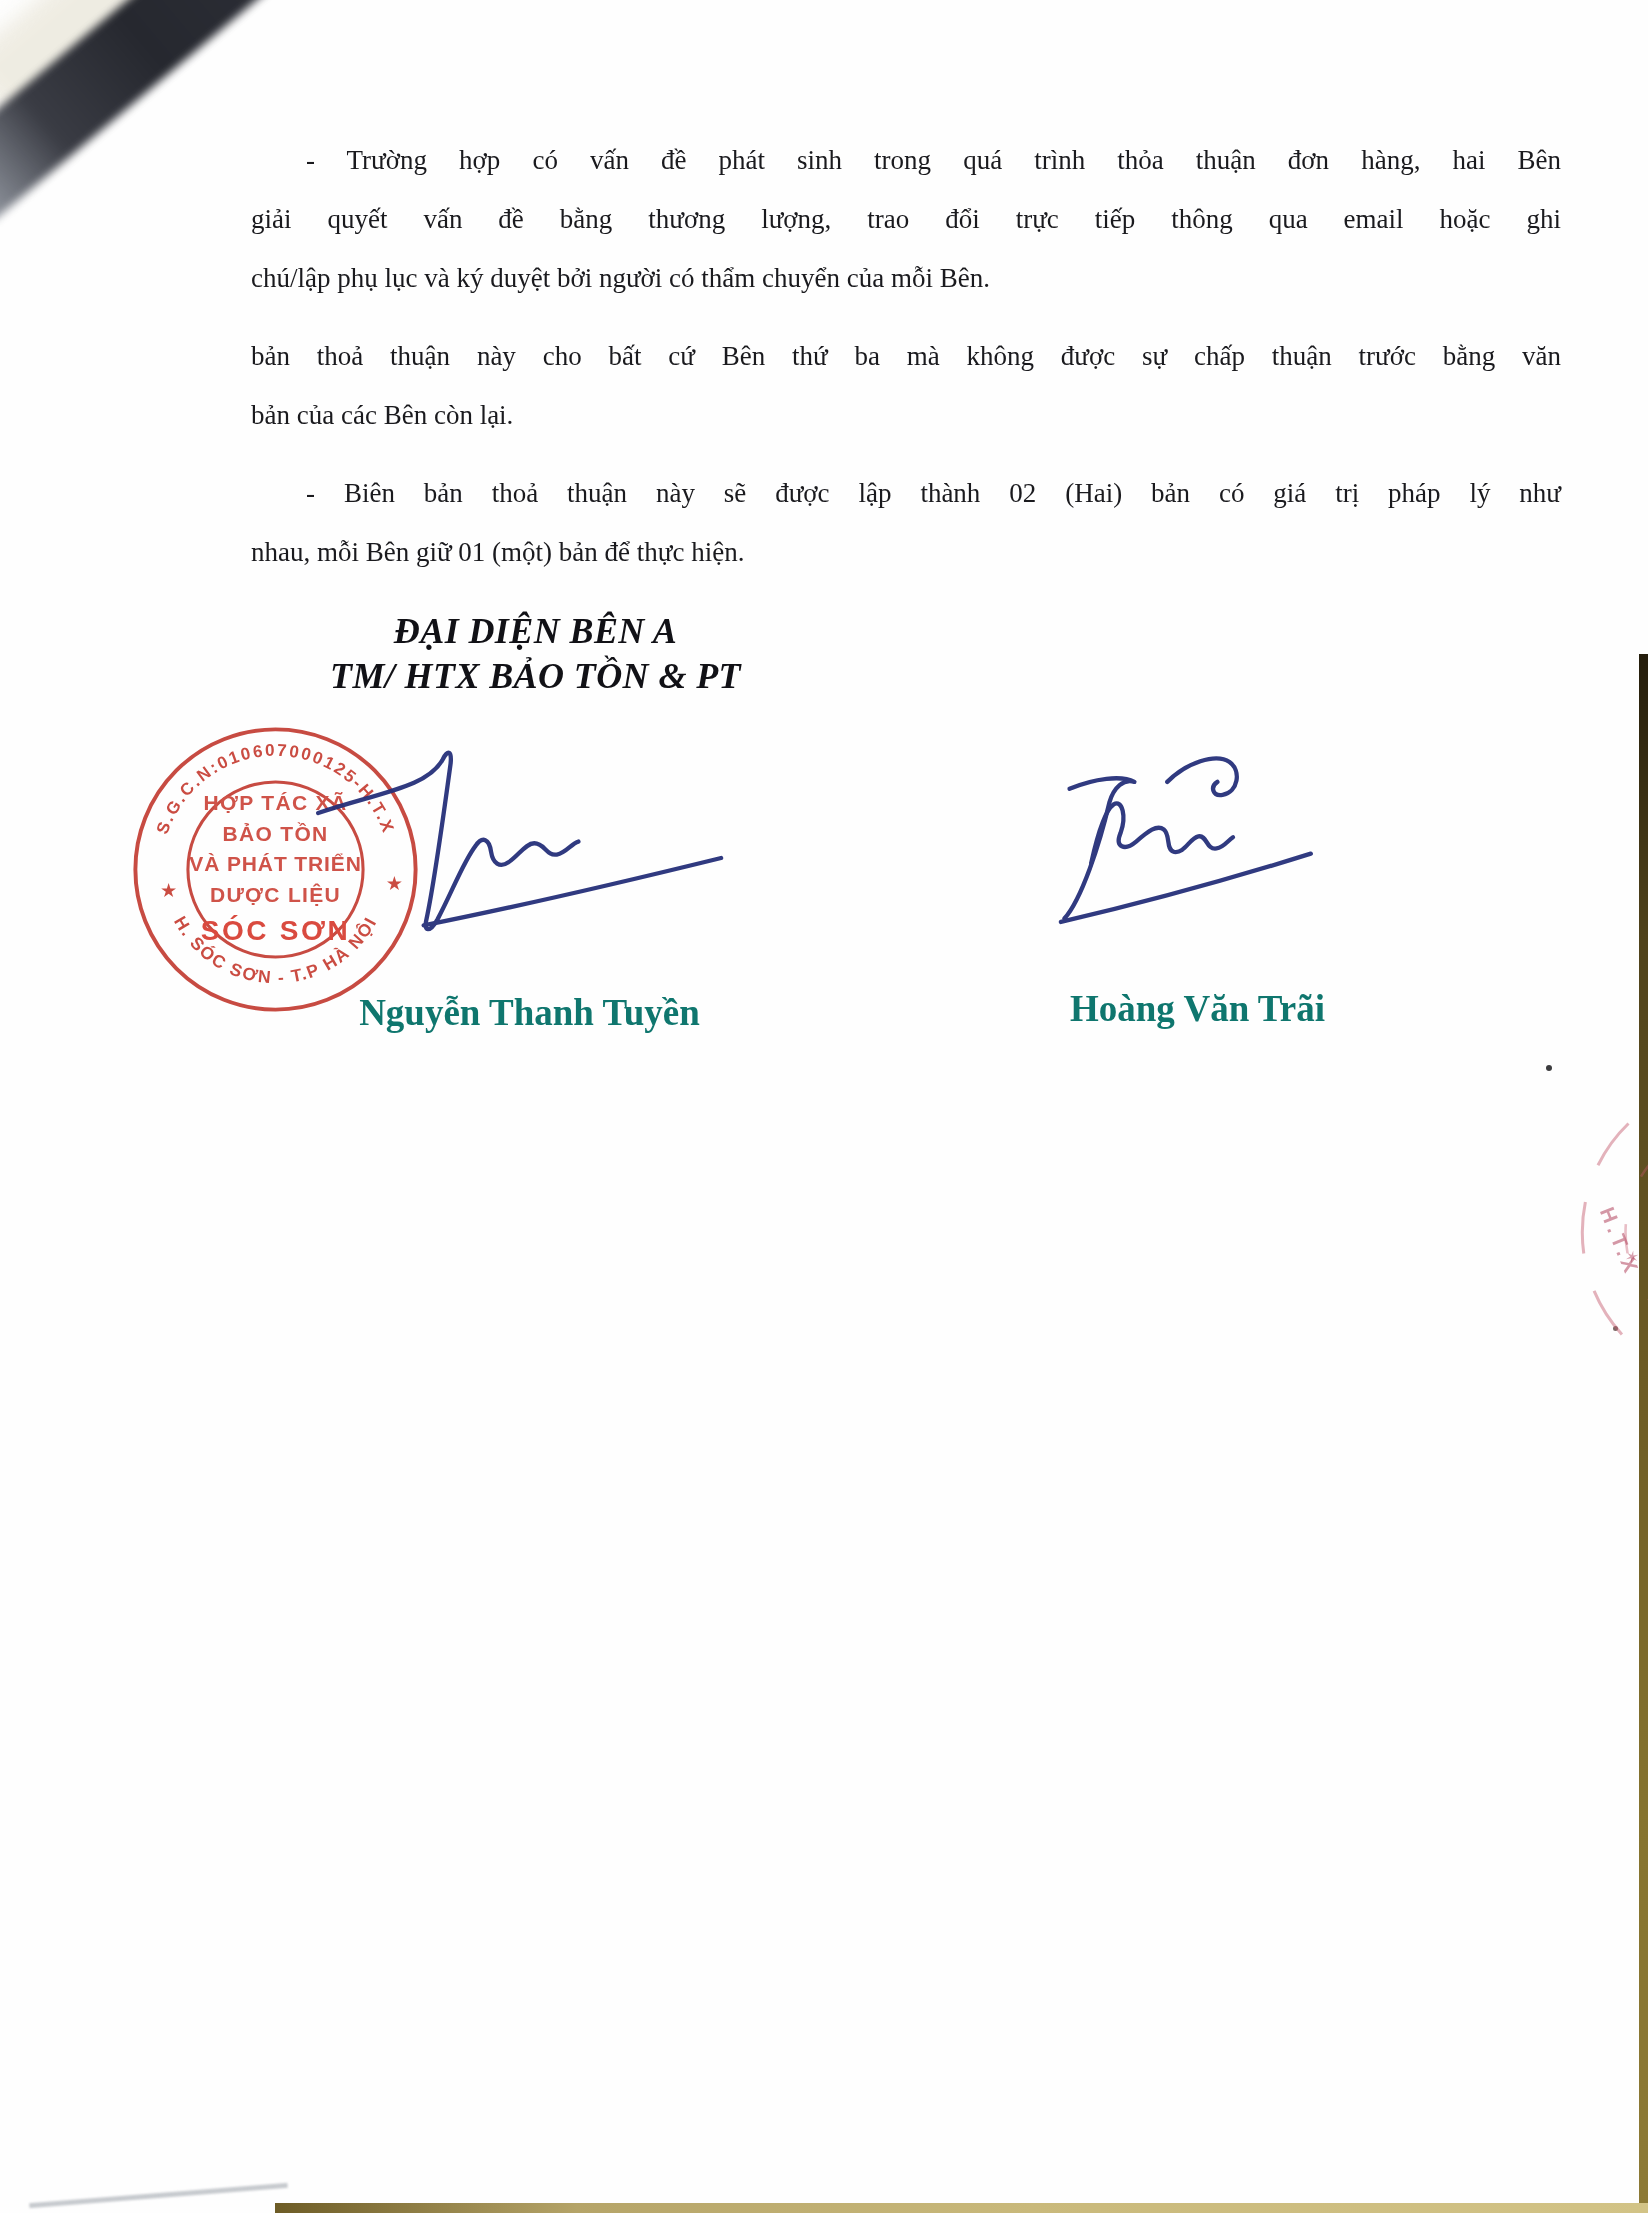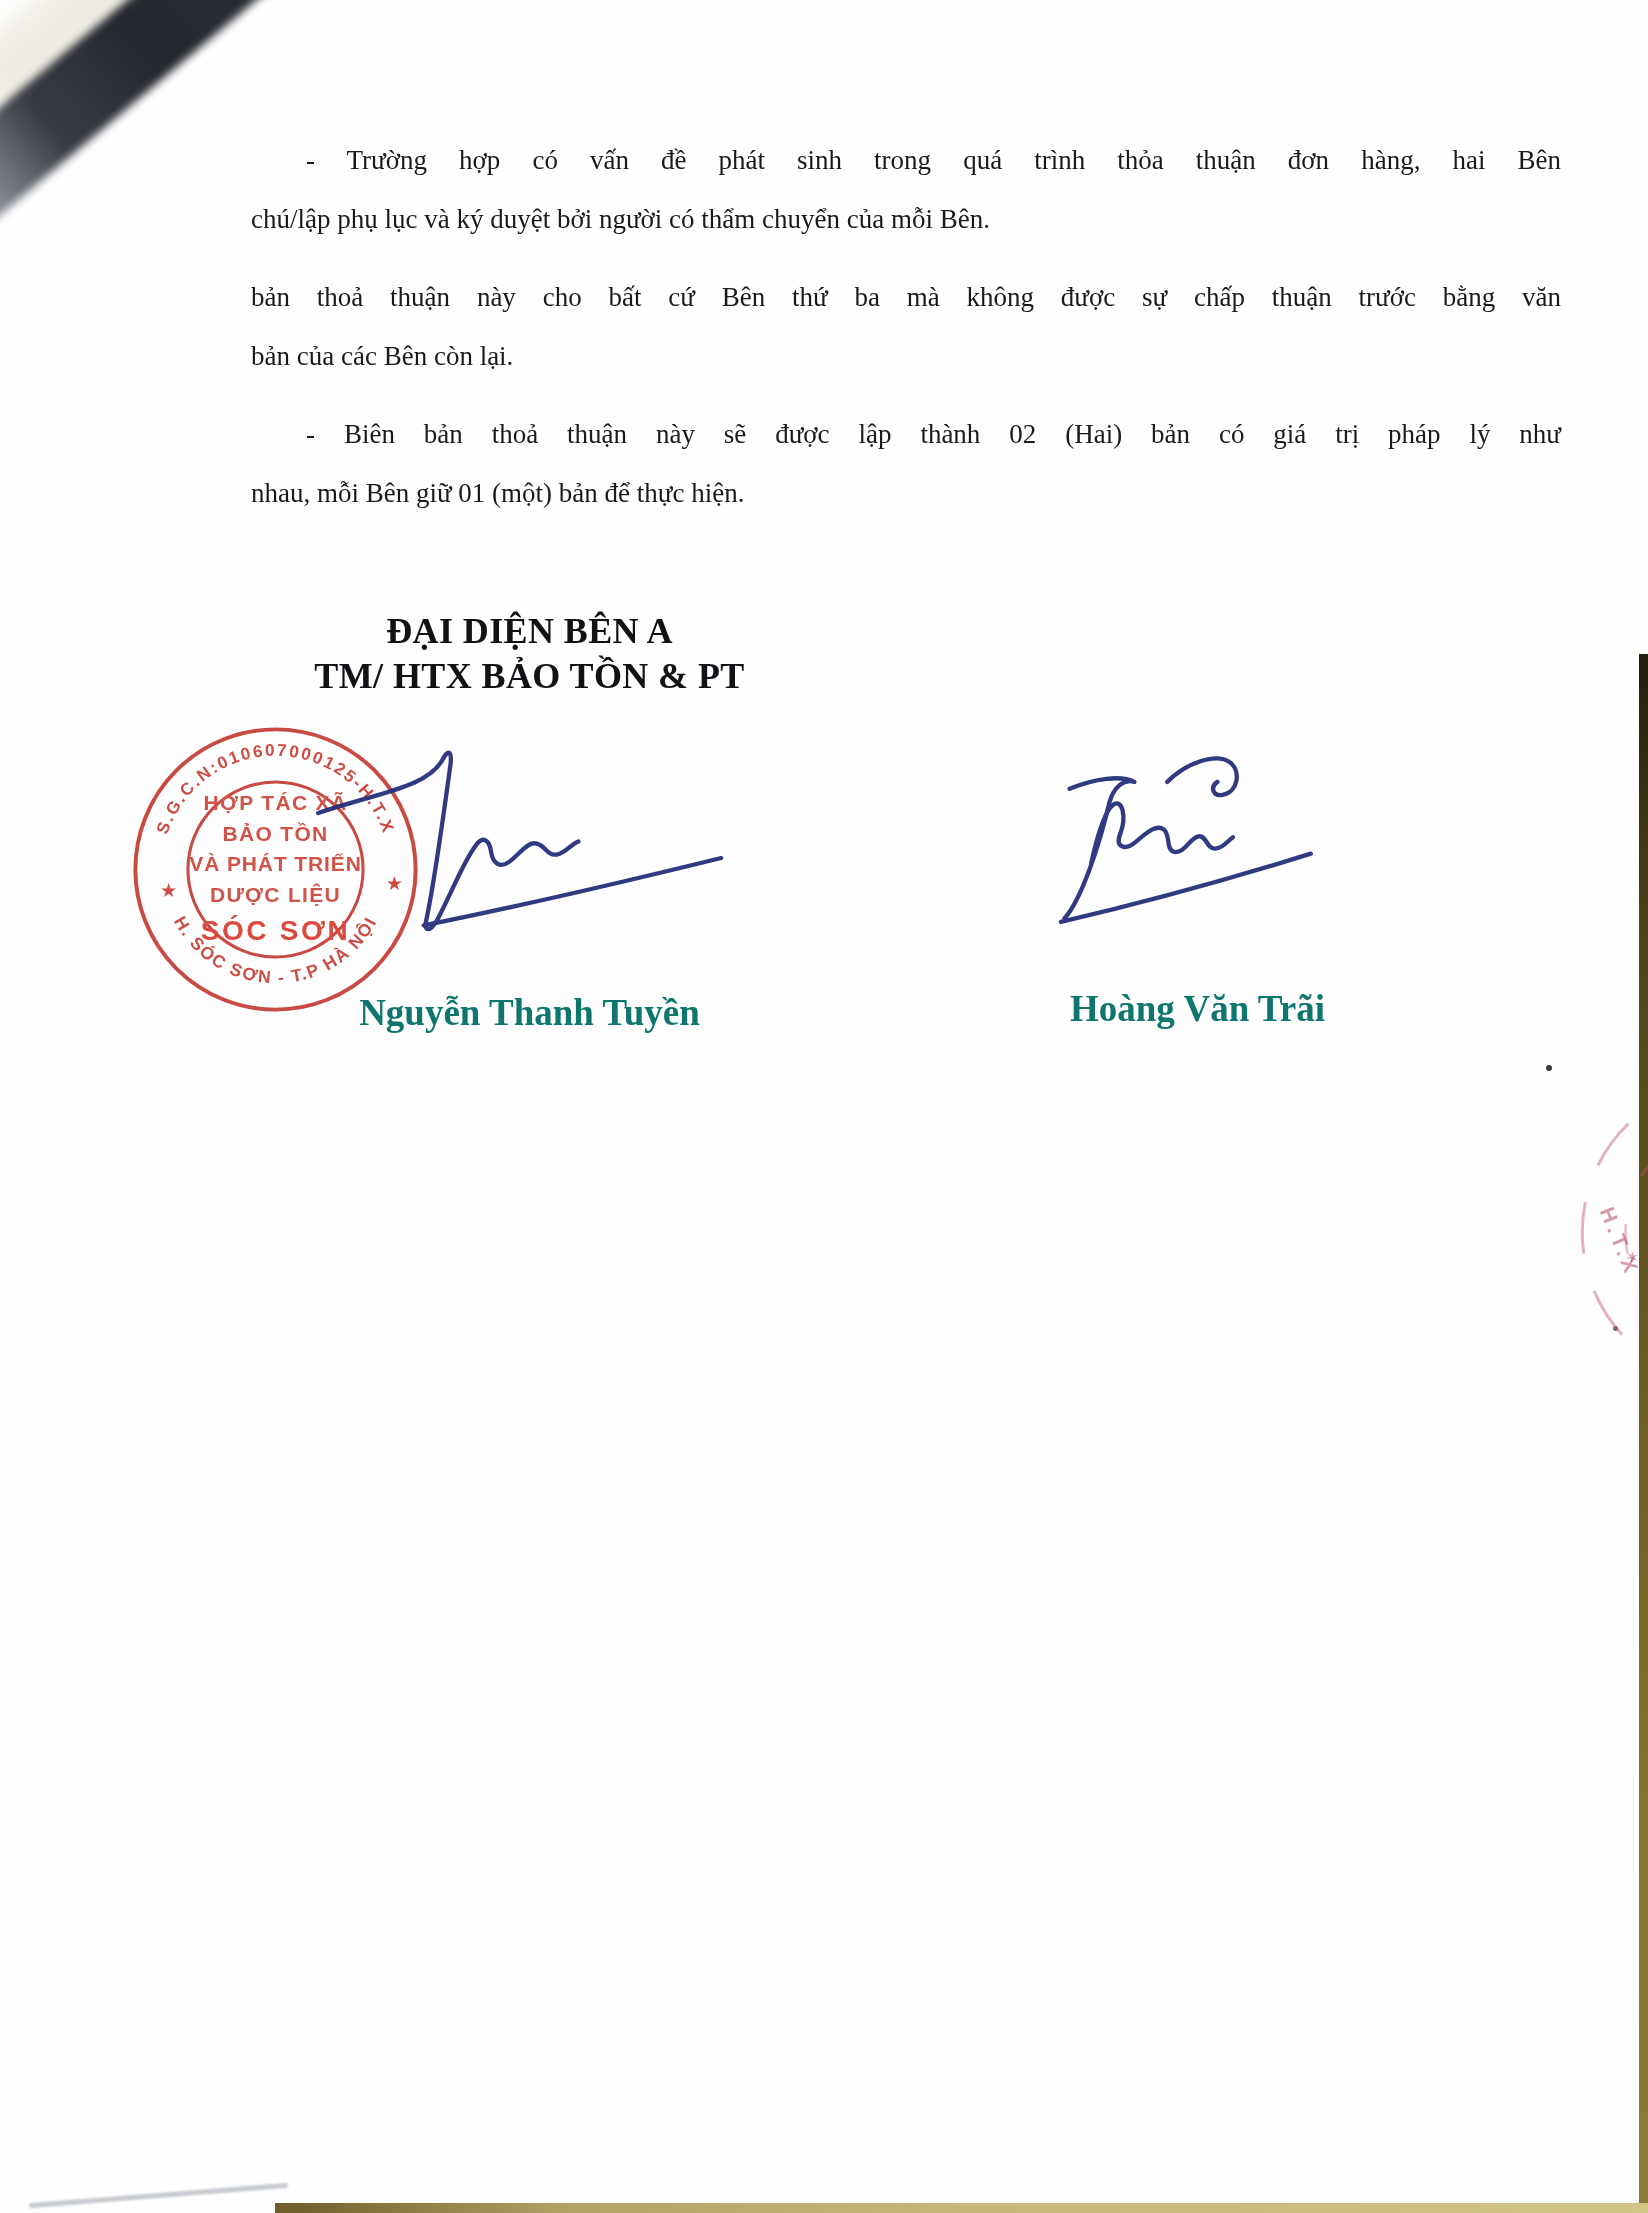--- a/index.html
+++ b/index.html
@@ -38,21 +38,21 @@
   .bodytext{position:absolute;left:251px;top:131px;width:1310px;}
   .para{margin:0 0 19px 0;}
   .tline{
     font-size:27px;line-height:59px;white-space:normal;
     text-align:justify;text-align-last:justify;color:#1a1a1e;
   }
   .tline.first{text-indent:55px;}
   .tline.last{text-align-last:left;}
   
   .sigcol{position:absolute;text-align:center;}
-  .col-a{left:218px;top:609px;width:623px;}
+  .col-a{left:224px;top:609px;width:623px;font-style:italic;}
   .col-b{left:886px;top:604px;width:623px;}
   .sighead div{font-weight:bold;font-size:36px;line-height:45px;color:#111116;letter-spacing:0.4px;}
   .signame{position:absolute;font-weight:bold;font-size:37px;color:#0f766e;text-align:center;width:623px;}
   .name-a{left:218px;top:991px;}
   .name-b{left:886px;top:987px;}
   
   .stamp{position:absolute;left:131px;top:725px;width:289px;height:289px;}
   .stamp svg{display:block;}
   
   .overlay{position:absolute;left:0;top:0;pointer-events:none;}
@@ -66,20 +66,21 @@
   <div class="corner-wedge"></div>
   <div class="edge-right"></div>
   <div class="edge-bottom"></div>
   <div class="bottom-left-line"></div>
   <div class="dot dot-a"></div>
   <div class="dot dot-b"></div>
 
   <div class="bodytext">
     <div class="para">
       <div class="tline first">- Trường hợp có vấn đề phát sinh trong quá trình thỏa thuận đơn hàng, hai Bên</div>
+      <div class="tline">giải quyết vấn đề bằng thương lượng, trao đổi trực tiếp thông qua email hoặc ghi</div>
       <div class="tline last">chú/lập phụ lục và ký duyệt bởi người có thẩm chuyển của mỗi Bên.</div>
     </div>
     <div class="para">
       <div class="tline">bản thoả thuận này cho bất cứ Bên thứ ba mà không được sự chấp thuận trước bằng văn</div>
       <div class="tline last">bản của các Bên còn lại.</div>
     </div>
     <div class="para">
       <div class="tline first">- Biên bản thoả thuận này sẽ được lập thành 02 (Hai) bản có giá trị pháp lý như</div>
       <div class="tline last">nhau, mỗi Bên giữ 01 (một) bản để thực hiện.</div>
     </div>

